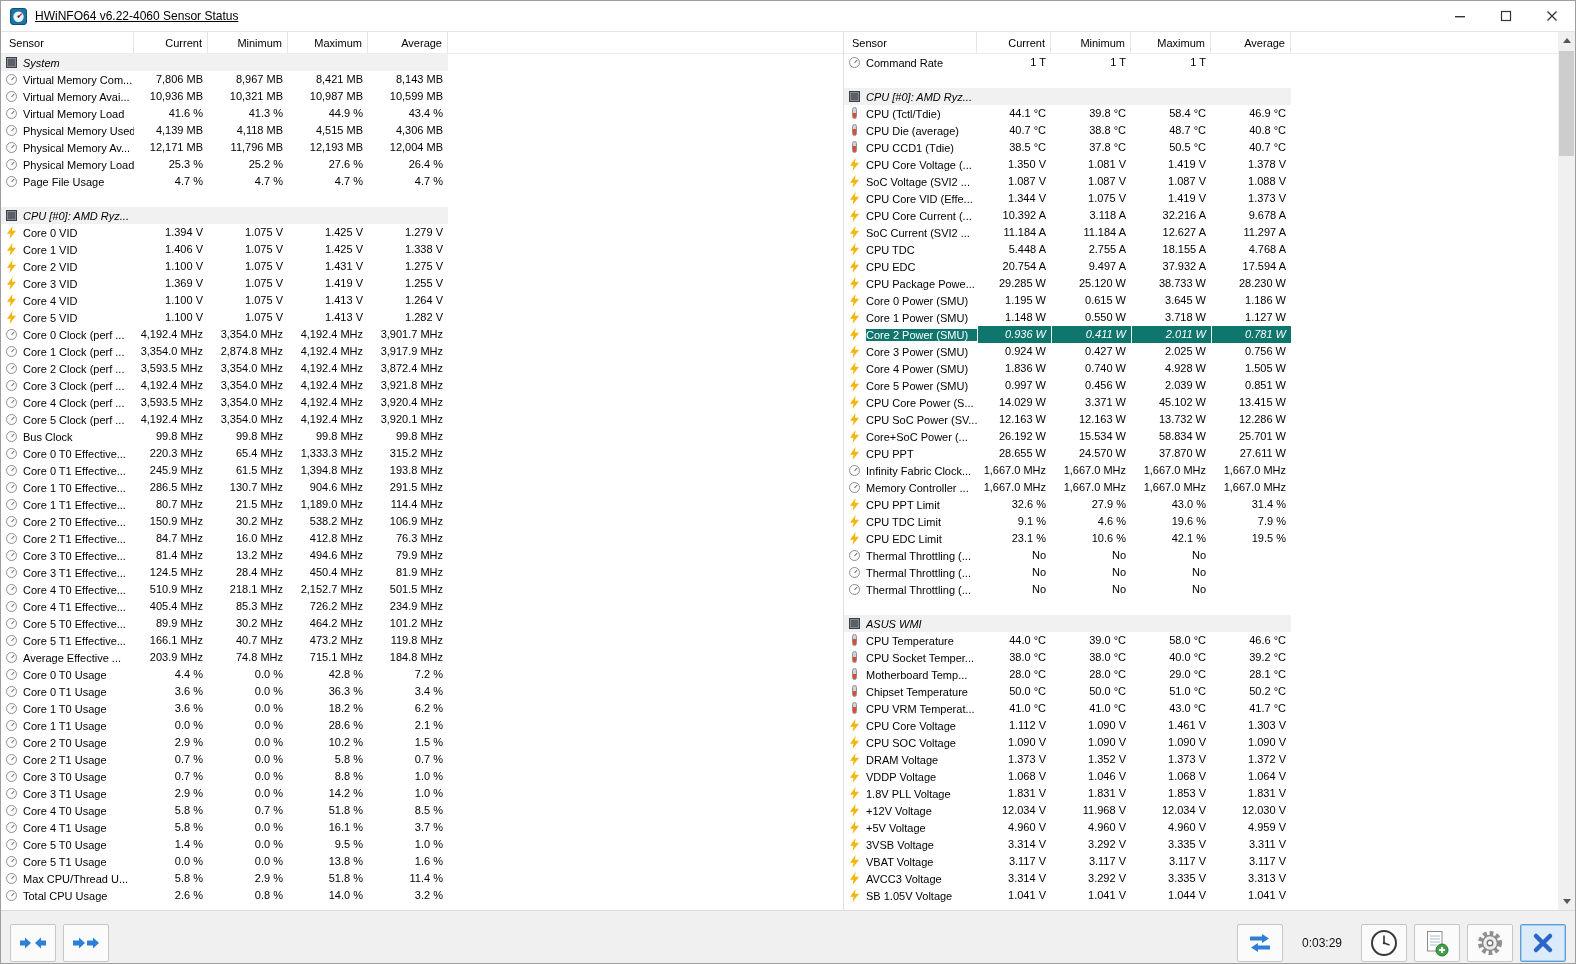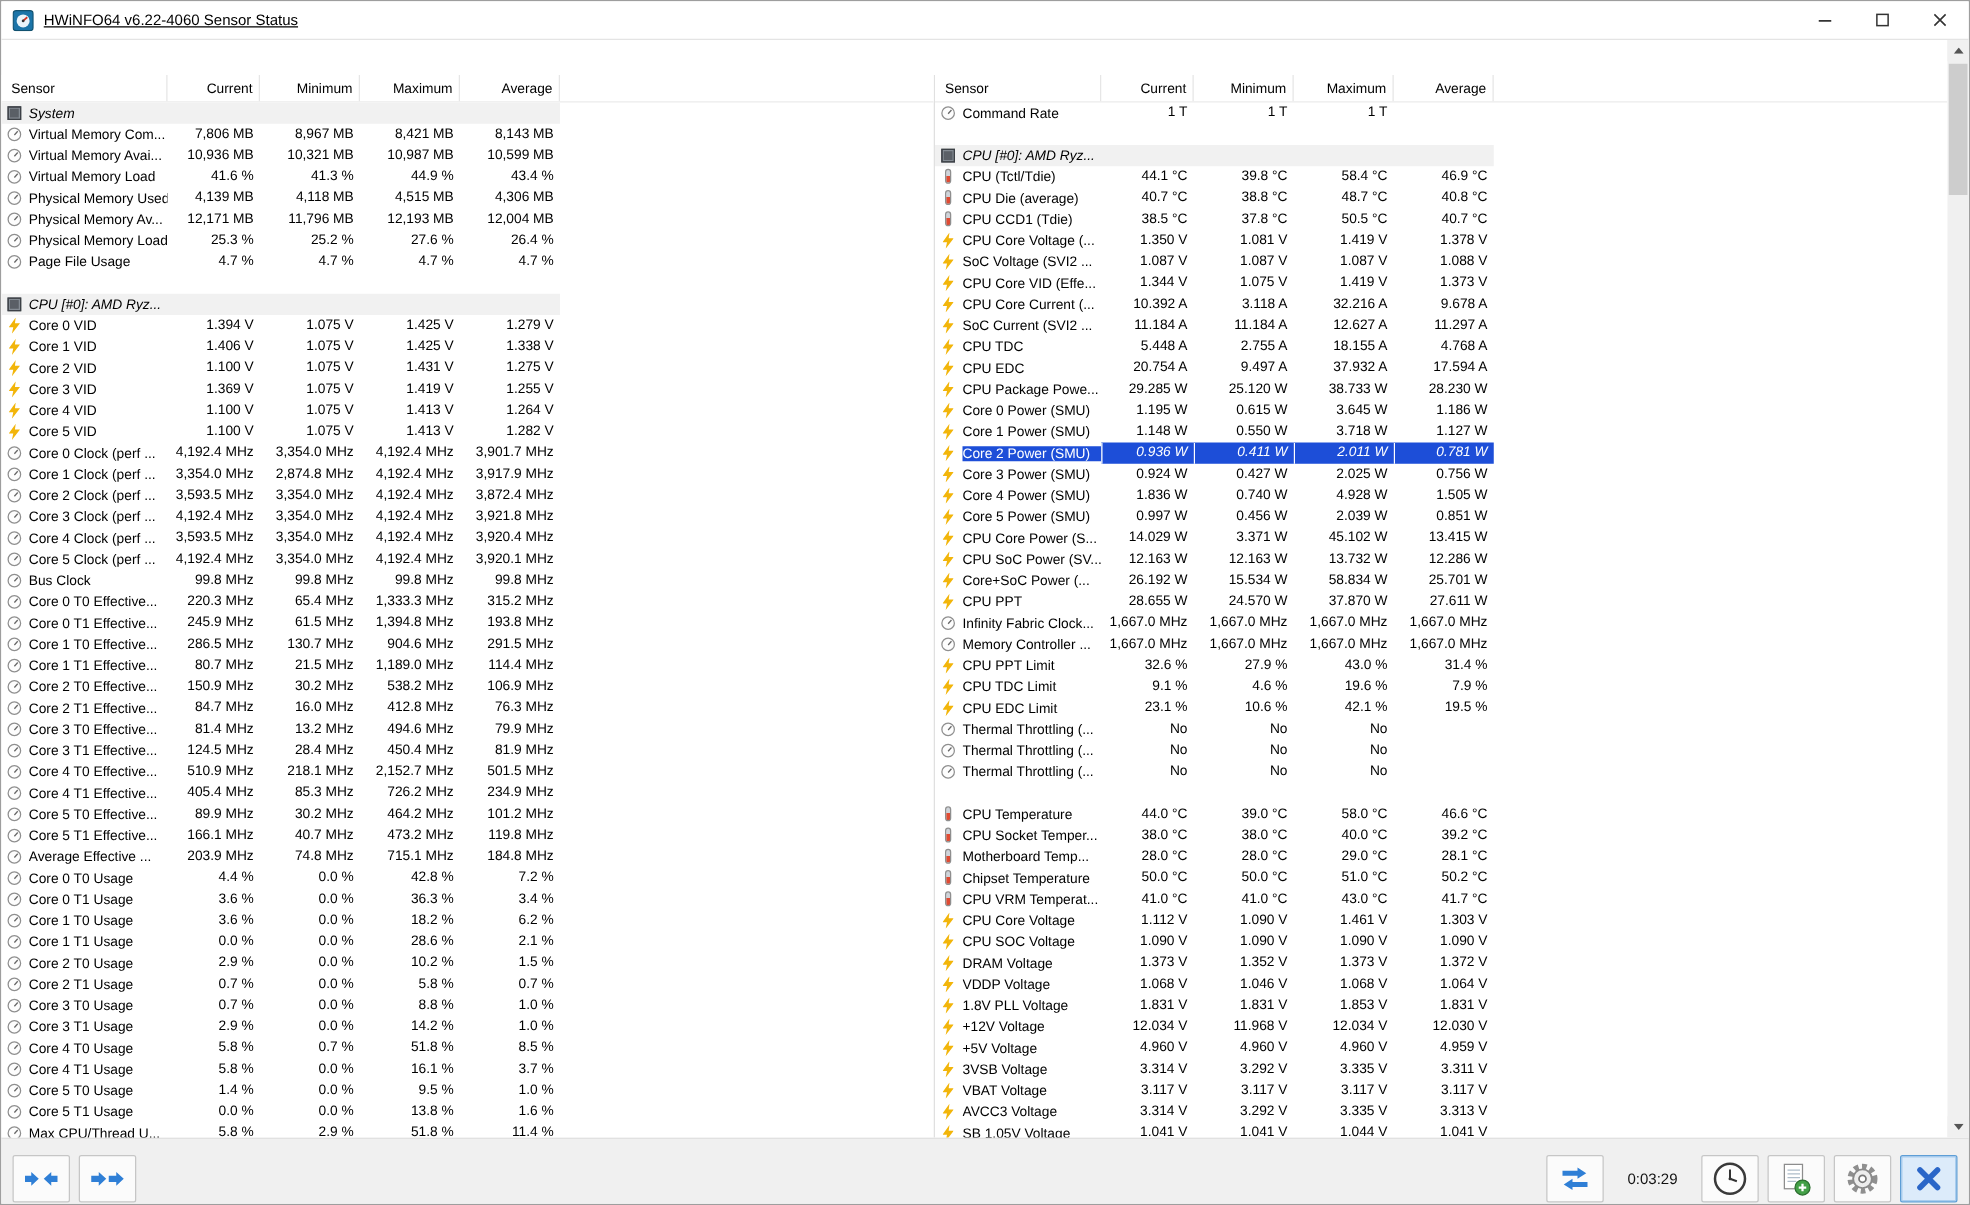--- a/index.html
+++ b/index.html
@@ -10,35 +10,35 @@
     overflow:hidden; border:1px solid #9e9e9e;
   }
   
   .titlebar { height:31px; display:flex; align-items:center; background:#fff; border-bottom:1px solid #e4e4e4;text-decoration:underline; }
   .app-icon { margin-left:9px; width:17px; height:17px; flex:none; }
   .title { margin-left:8px; font-size:12px; white-space:nowrap; }
   .win-controls { margin-left:auto; display:flex; height:100%; }
   .wbtn { width:46px; height:100%; border:none; background:transparent; display:flex; align-items:center; justify-content:center; cursor:default; }
   
   .main { height:878px; display:flex; position:relative; background:#fff; }
-  .pane { width:747px; flex:none; border-right:1px solid #e0e0e0; overflow:hidden;margin-top:28px; }
+  .pane { width:843px; flex:none; border-right:1px solid #e0e0e0; overflow:hidden; }
   .pane.right { flex:1; border-right:none; }
   .pane-header { height:22px; display:flex; align-items:stretch; border-bottom:1px solid #ececec; background:#fff; }
   .h { display:flex; align-items:center; border-right:1px solid #e6e6e6; height:100%; }
   .hs { width:133px; padding-left:8px; }
   .hv { justify-content:flex-end; padding-right:5px; }
   .c1 { width:74px; } .c2 { width:80px; } .c3 { width:80px; } .c4 { width:80px; }
   .rows { height:855px; overflow:hidden; }
   .row { height:17px; width:447px; display:flex; align-items:center; }
   .row.section { background:#f1f1f1; }
   .row.section .label { font-style:italic; width:420px; }
   .label { width:111px; flex:none; white-space:nowrap; overflow:hidden; }
   .cell { flex:none; height:17px; line-height:17px; text-align:right; padding-right:5px; white-space:nowrap; overflow:hidden; }
   .cell.c1 { width:74px; } .cell.c2 { width:80px; } .cell.c3 { width:80px; } .cell.c4 { width:80px; }
-  .row.selected .label, .row.selected .cell { background:#1d4ed8; color:#fff; }
+  .row.selected .label, .row.selected .cell { background:#0f766e; color:#fff; }
   .row.selected .cell { box-shadow:inset 1px 0 0 #fff;font-style:italic; }
   
   .ic { flex:0 0 13px; height:13px; margin:0 5px 0 4px; position:relative; }
   .ic::before { content:""; position:absolute; }
   .ic-chip::before { inset:1px; background:#5a5f66; border:1px solid #3c4046; box-shadow:inset 0 0 0 1px #858c94; }
   .ic-gauge::before { inset:1px; border:1px solid #8f8f8f; border-radius:50%; background:#fdfdfd; }
   .ic-gauge::after { content:""; position:absolute; left:6px; top:3px; width:1px; height:4px; background:#666; transform-origin:50% 100%; transform:rotate(42deg); }
   .ic-bolt::before { inset:0 2px; background:#f2b50a; clip-path:polygon(62% 0,0 60%,40% 60%,28% 100%,100% 36%,55% 36%); }
   .ic-temp::before { left:4px; right:4px; top:0; bottom:1px; background:linear-gradient(to top,#e04b33 55%,#cfd4da 55%); border:1px solid #8f8f8f; border-radius:3px; }
   
@@ -734,20 +734,24 @@
           </div>
           <div class="row">
             <span class="ic ic-gauge"></span>
             <span class="label">Thermal Throttling (...</span>
             <span class="cell c1">No</span>
             <span class="cell c2">No</span>
             <span class="cell c3">No</span>
             <span class="cell c4"></span>
           </div>
           <div class="row spacer"></div>
+          <div class="row section">
+            <span class="ic ic-chip"></span>
+            <span class="label">ASUS WMI</span>
+          </div>
           <div class="row">
             <span class="ic ic-temp"></span>
             <span class="label">CPU Temperature</span>
             <span class="cell c1">44.0 °C</span>
             <span class="cell c2">39.0 °C</span>
             <span class="cell c3">58.0 °C</span>
             <span class="cell c4">46.6 °C</span>
           </div>
           <div class="row">
             <span class="ic ic-temp"></span>

